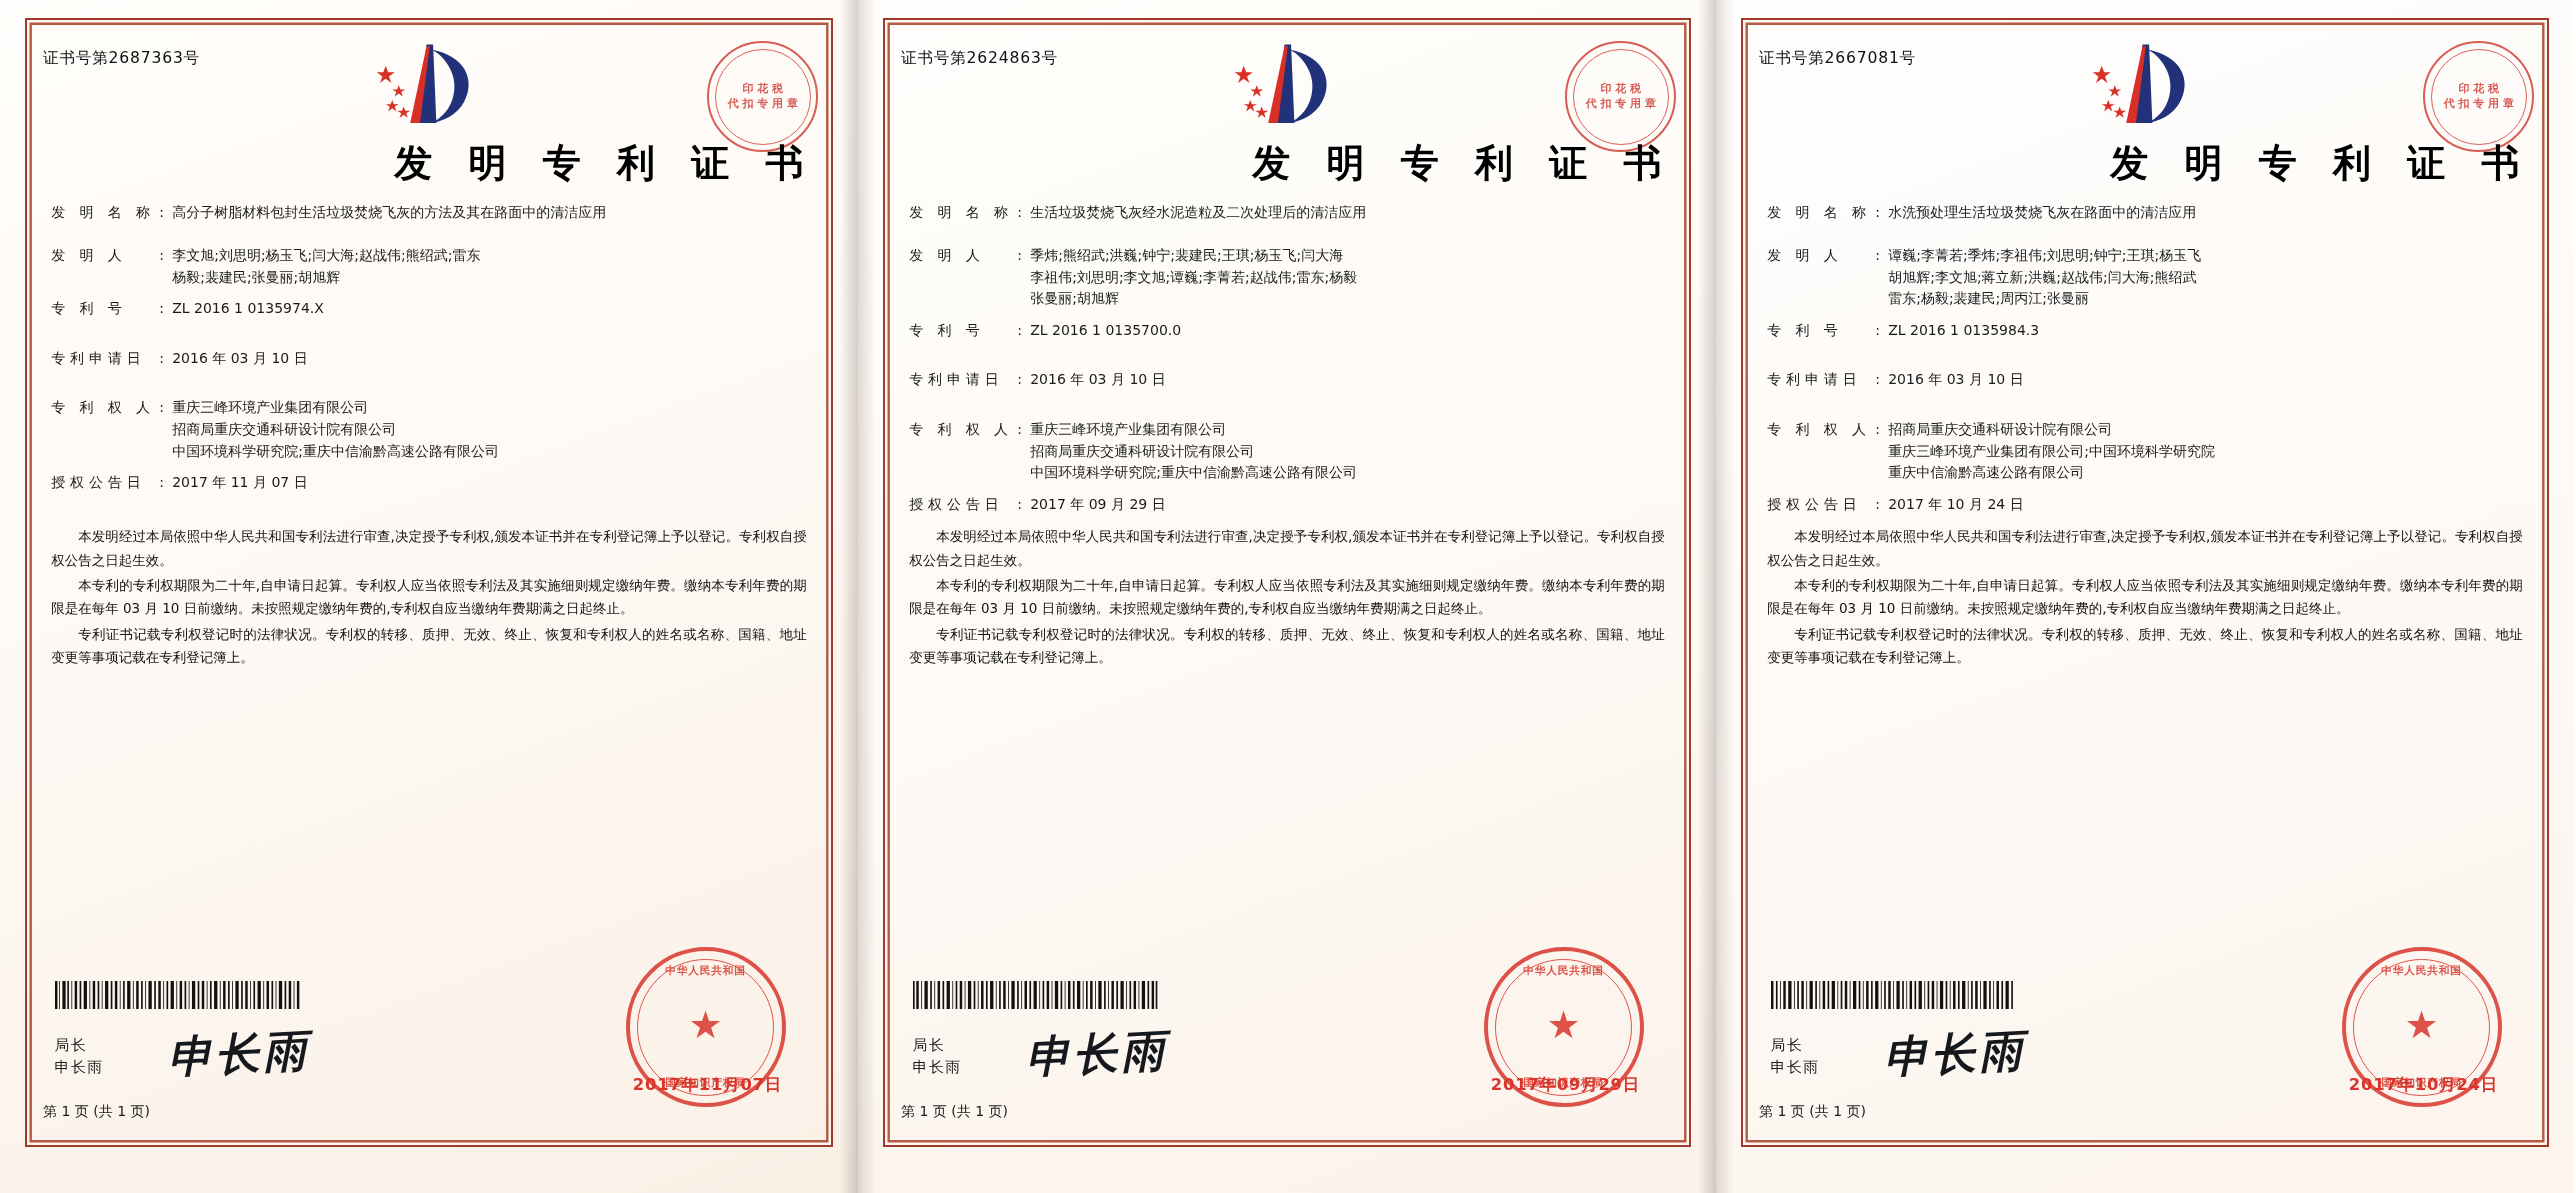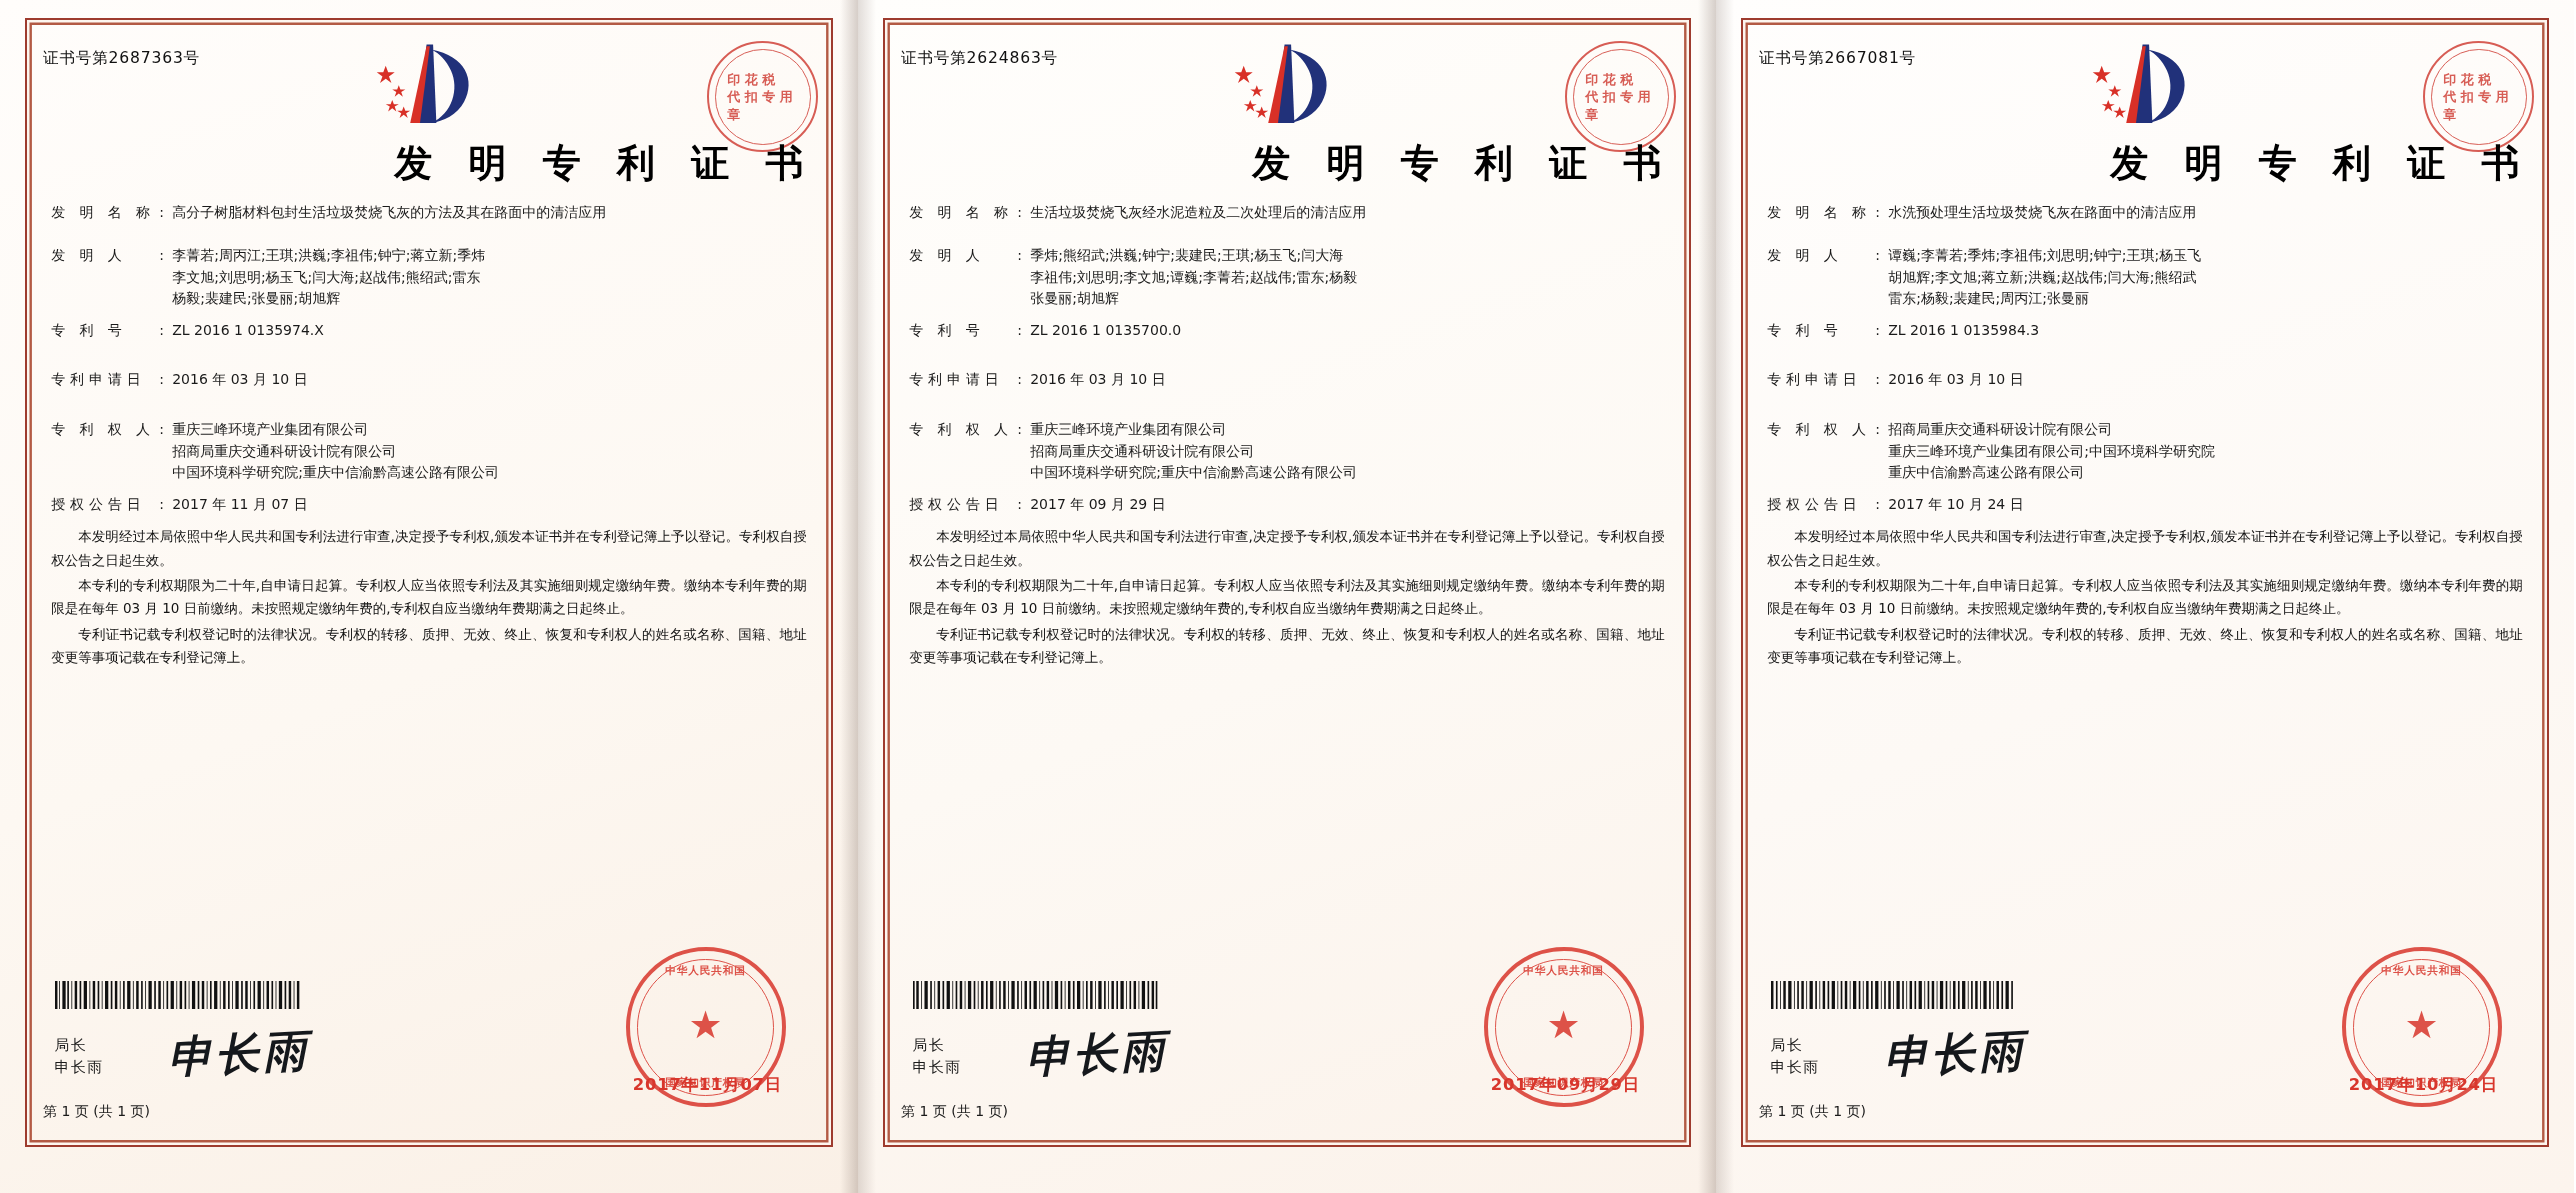--- a/index.html
+++ b/index.html
@@ -86,21 +86,22 @@
   .seal-top .ring {
     position: absolute;
     inset: 5.7px;
     border: 0.8px solid #d2483f;
     border-radius: 50%;
   }
   .seal-top .txt {
     position: absolute;
     top: 50%; left: 50%;
     transform: translate(-50%,-50%);
-    font-size: 13px;
+    text-align: center;
+    font-size: 11px;
     line-height: 1.35;
     width: 71px;
     font-weight: bold;
   }
   .title {
     position: absolute;
     top: 105px;
     left: 0; right: 0;
     text-align: right;
     font-family: "DejaVu Serif", "Liberation Serif", serif;
@@ -278,21 +279,20 @@
         <div class="row">
           <span class="lbl">发 明 名 称</span>
           <span class="colon">:</span>
           <span class="val">高分子树脂材料包封生活垃圾焚烧飞灰的方法及其在路面中的清洁应用</span>
         </div>
         <div class="spacer-sm"></div>
         <div class="row">
           <span class="lbl">发 明 人</span>
           <span class="colon">:</span>
           <span class="val">
-            <span class="line">李菁若;周丙江;王琪;洪巍;李祖伟;钟宁;蒋立新;季炜</span>
             <span class="line">李文旭;刘思明;杨玉飞;闫大海;赵战伟;熊绍武;雷东</span>
             <span class="line">杨毅;裴建民;张曼丽;胡旭辉</span>
           </span>
         </div>
         <div class="row">
           <span class="lbl">专 利 号</span>
           <span class="colon">:</span>
           <span class="val">ZL 2016 1 0135974.X</span>
         </div>
         <div class="spacer-md"></div>

